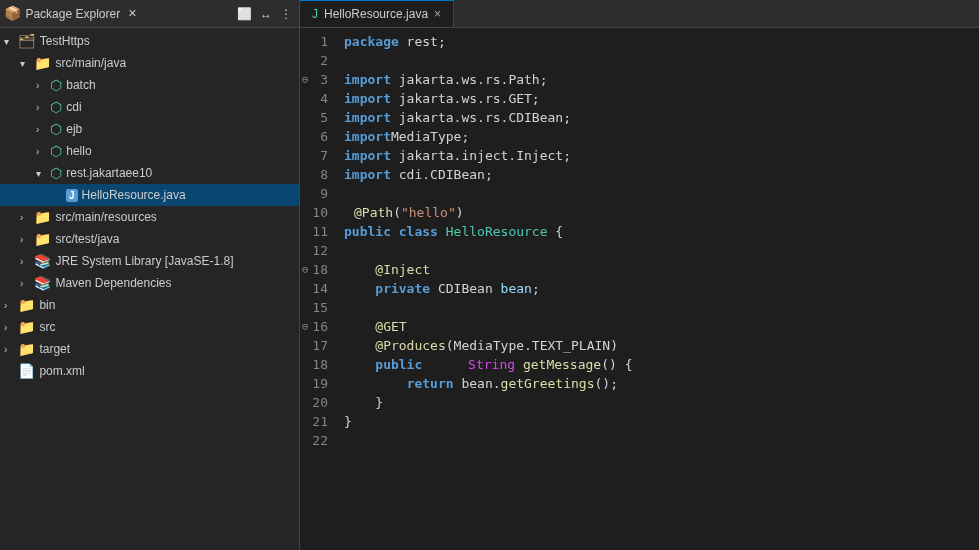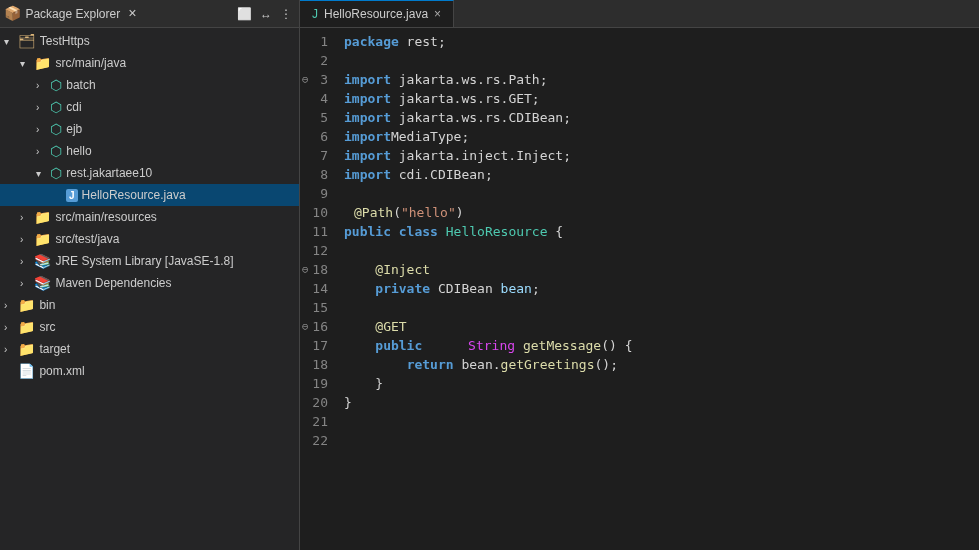--- a/index.html
+++ b/index.html
@@ -417,20 +417,21 @@
           <div class="code-line"><span style="color: rgb(86, 156, 214); font-weight: bold;">import</span><span style="color: rgb(212, 212, 212);"> jakarta.inject.</span><span style="color: rgb(212, 212, 212);">Inject;</span></div>
           <div class="code-line"><span style="color: rgb(86, 156, 214); font-weight: bold;">import</span><span style="color: rgb(212, 212, 212);"> cdi.</span><span style="color: rgb(212, 212, 212);">CDIBean;</span></div>
           <div class="code-line">&nbsp;</div>
           <div class="code-line"><span style="color: rgb(220, 220, 170); margin-left: 10px;">@Path</span><span style="color: rgb(212, 212, 212);">(</span><span style="color: rgb(206, 145, 120);">"hello"</span><span style="color: rgb(212, 212, 212);">)</span></div>
           <div class="code-line"><span style="color: rgb(86, 156, 214); font-weight: bold;">public</span><span style="color: rgb(212, 212, 212);"> </span><span style="color: rgb(86, 156, 214); font-weight: bold;">class</span><span style="color: rgb(212, 212, 212);"> </span><span style="color: rgb(78, 201, 176);">HelloResource</span><span style="color: rgb(212, 212, 212);"> {</span></div>
           <div class="code-line">&nbsp;</div>
           <div class="code-line"><span style="color: rgb(212, 212, 212);">    </span><span style="color: rgb(220, 220, 170);">@Inject</span></div>
           <div class="code-line"><span style="color: rgb(212, 212, 212);">    </span><span style="color: rgb(86, 156, 214); font-weight: bold;">private</span><span style="color: rgb(212, 212, 212);"> CDIBean </span><span style="color: rgb(156, 220, 254);">bean</span><span style="color: rgb(212, 212, 212);">;</span></div>
           <div class="code-line">&nbsp;</div>
           <div class="code-line"><span style="color: rgb(212, 212, 212);">    </span><span style="color: rgb(220, 220, 170);">@GET</span></div>
+          <div class="code-line"><span style="color: rgb(212, 212, 212);">    </span><span style="color: rgb(220, 220, 170);">@Produces</span><span style="color: rgb(212, 212, 212);">(MediaType.</span><span style="color: rgb(212, 212, 212);">TEXT_PLAIN)</span></div>
           <div class="code-line"><span style="color: rgb(212, 212, 212);">    </span><span style="color: rgb(86, 156, 214); font-weight: bold;">public</span><span style="color: #d946ef; margin-left: 38px;"> String </span><span style="color: rgb(220, 220, 170);">getMessage</span><span style="color: rgb(212, 212, 212);">() {</span></div>
           <div class="code-line"><span style="color: rgb(212, 212, 212);">        </span><span style="color: rgb(86, 156, 214); font-weight: bold;">return</span><span style="color: rgb(212, 212, 212);"> bean.</span><span style="color: rgb(220, 220, 170);">getGreetings</span><span style="color: rgb(212, 212, 212);">();</span></div>
           <div class="code-line"><span style="color: rgb(212, 212, 212);">    }</span></div>
           <div class="code-line"><span style="color: rgb(212, 212, 212);">}</span></div>
           <div class="code-line">&nbsp;</div>
         </div>
     </div>
   </div>
 </div>
 

